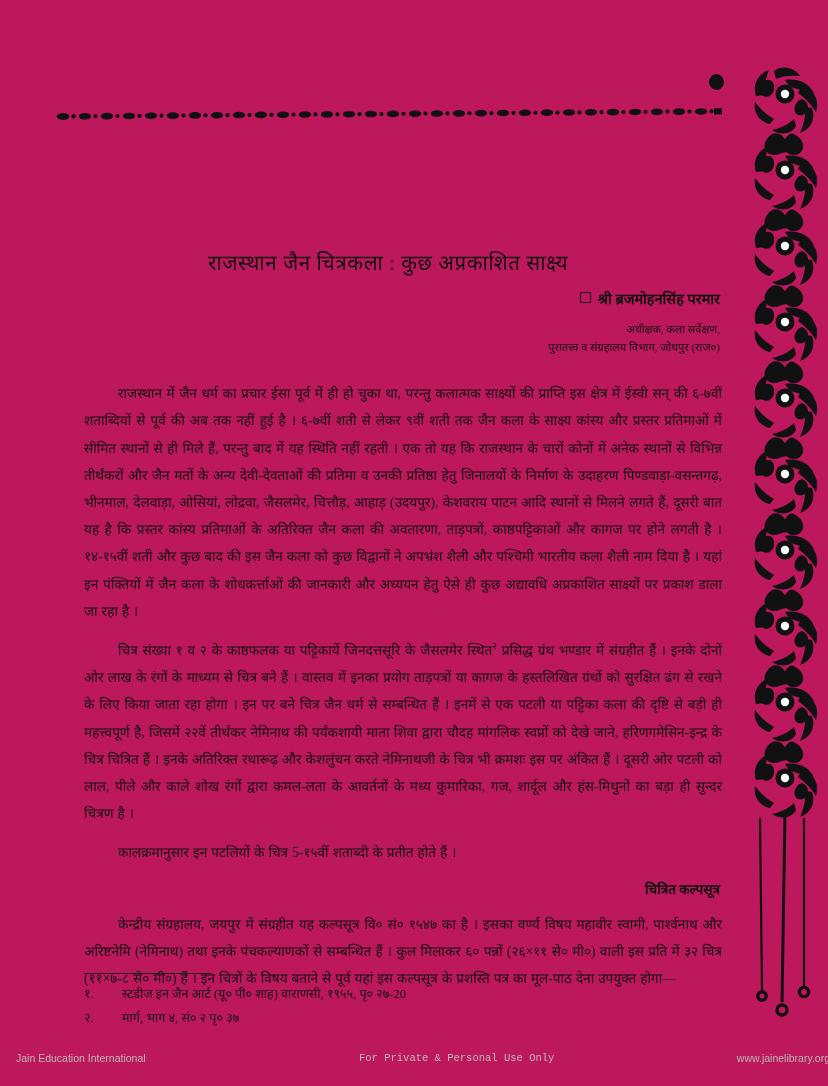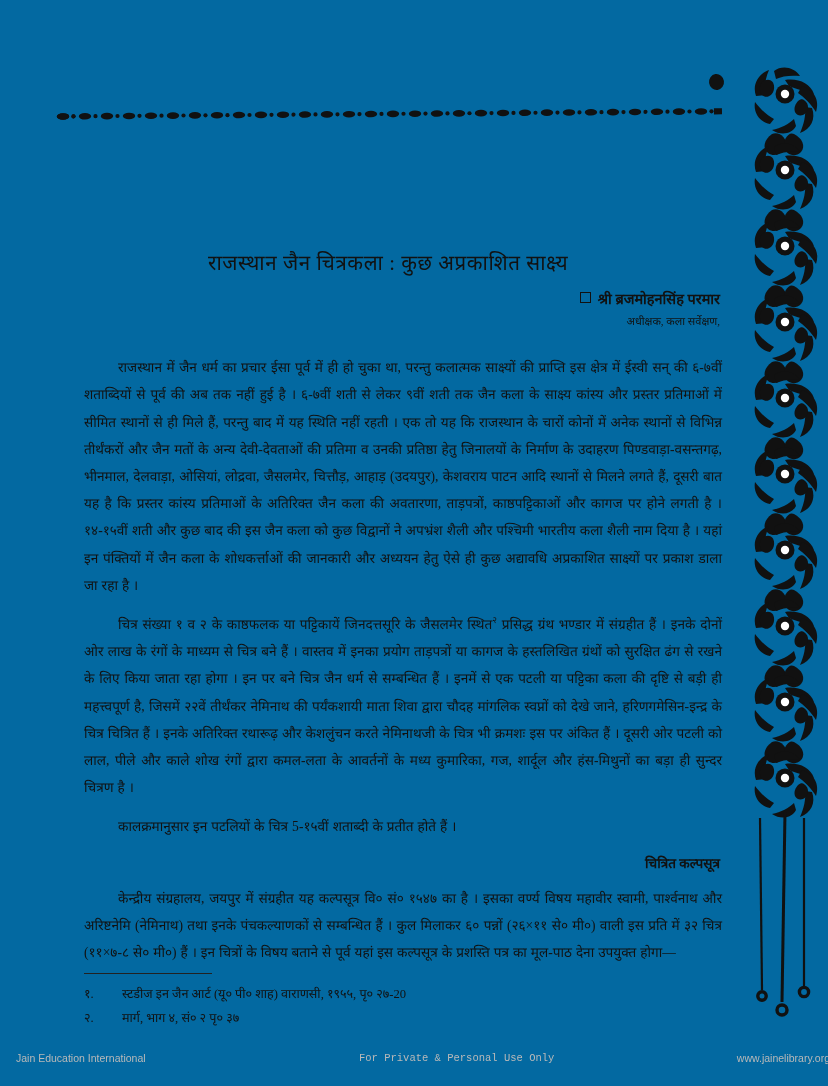--- a/index.html
+++ b/index.html
@@ -4,21 +4,21 @@
 <style>
   html, body {
     margin: 0;
     padding: 0;
     background: #ffffff;
   }
   .page {
     position: relative;
     width: 828px;
     height: 1086px;
-    background: #0369a1;
+    background: #be185d;
     overflow: hidden;
     font-family: "Liberation Serif", "DejaVu Serif", serif;
     color: #111111;
   }
 
   
   .top-dot {
     position: absolute;
     left: 709px;
     top: 74px;
@@ -81,21 +81,21 @@
   }
 
   .byline-block {
     text-align: right;
     margin: 0 2px 24px 0;
     line-height: 1.55;
   }
   .byline-author {
     font-size: 14.5px;
     font-weight: bold;
-    margin-bottom: 3px;
+    margin-bottom: 11px;
   }
   .byline-author .sq {
     display: inline-block;
     width: 9px;
     height: 9px;
     border: 1.4px solid #111;
     margin-right: 7px;
     vertical-align: 1px;
   }
   .byline-line {
@@ -290,20 +290,21 @@
 
   <div class="content">
 
     <h1 class="doc-title">राजस्थान जैन चित्रकला : कुछ अप्रकाशित साक्ष्य</h1>
 
     <div class="byline-block">
       <div class="byline-author">
         <span class="sq"></span><span>श्री ब्रजमोहनसिंह परमार</span>
       </div>
       <div class="byline-line">अधीक्षक, कला सर्वेक्षण,</div>
+      <div class="byline-line">पुरातत्त्व व संग्रहालय विभाग, जोधपुर (राज०)</div>
     </div>
 
     <p class="para"><span>राजस्थान में जैन धर्म का प्रचार ईसा पूर्व में ही हो चुका था, परन्तु कलात्मक साक्ष्यों की प्राप्ति इस क्षेत्र में ईस्वी सन् की ६-७वीं शताब्दियों से पूर्व की अब तक नहीं हुई है । ६-७वीं शती से लेकर ९वीं शती तक जैन कला के साक्ष्य कांस्य और प्रस्तर प्रतिमाओं में सीमित स्थानों से ही मिले हैं, परन्तु बाद में यह स्थिति नहीं रहती । एक तो यह कि राजस्थान के चारों कोनों में अनेक स्थानों से विभिन्न तीर्थंकरों और जैन मतों के अन्य देवी-देवताओं की प्रतिमा व उनकी प्रतिष्ठा हेतु जिनालयों के निर्माण के उदाहरण पिण्डवाड़ा-वसन्तगढ़, भीनमाल, देलवाड़ा, ओसियां, लोद्रवा, जैसलमेर, चित्तौड़, आहाड़ (उदयपुर), केशवराय पाटन आदि स्थानों से मिलने लगते हैं, दूसरी बात यह है कि प्रस्तर कांस्य प्रतिमाओं के अतिरिक्त जैन कला की अवतारणा, ताड़पत्रों, काष्ठपट्टिकाओं और कागज पर होने लगती है । १४-१५वीं शती और कुछ बाद की इस जैन कला को कुछ विद्वानों ने अपभ्रंश शैली और पश्चिमी भारतीय कला शैली नाम दिया है । यहां इन पंक्तियों में जैन कला के शोधकर्त्ताओं की जानकारी और अध्ययन हेतु ऐसे ही कुछ अद्यावधि अप्रकाशित साक्ष्यों पर प्रकाश डाला जा रहा है ।</span></p>
 
 
     <p class="para"><span>चित्र संख्या १ व २ के काष्ठफलक या पट्टिकायें जिनदत्तसूरि के जैसलमेर स्थित</span><sup class="ref">२</sup> <span>प्रसिद्ध ग्रंथ भण्डार में संग्रहीत हैं । इनके दोनों ओर लाख के रंगों के माध्यम से चित्र बने हैं । वास्तव में इनका प्रयोग ताड़पत्रों या कागज के हस्तलिखित ग्रंथों को सुरक्षित ढंग से रखने के लिए किया जाता रहा होगा । इन पर बने चित्र जैन धर्म से सम्बन्धित हैं । इनमें से एक पटली या पट्टिका कला की दृष्टि से बड़ी ही महत्त्वपूर्ण है, जिसमें २२वें तीर्थंकर नेमिनाथ की पर्यंकशायी माता शिवा द्वारा चौदह मांगलिक स्वप्नों को देखे जाने, हरिणगमेसिन-इन्द्र के चित्र चित्रित हैं । इनके अतिरिक्त रथारूढ़ और केशलुंचन करते नेमिनाथजी के चित्र भी क्रमशः इस पर अंकित हैं । दूसरी ओर पटली को लाल, पीले और काले शोख रंगों द्वारा कमल-लता के आवर्तनों के मध्य कुमारिका, गज, शार्दूल और हंस-मिथुनों का बड़ा ही सुन्दर चित्रण है ।</span></p>
 
     <p class="para single"><span>कालक्रमानुसार इन पटलियों के चित्र 5-१५वीं शताब्दी के प्रतीत होते हैं ।</span></p>
 
     <div class="section-head">चित्रित कल्पसूत्र</div>

